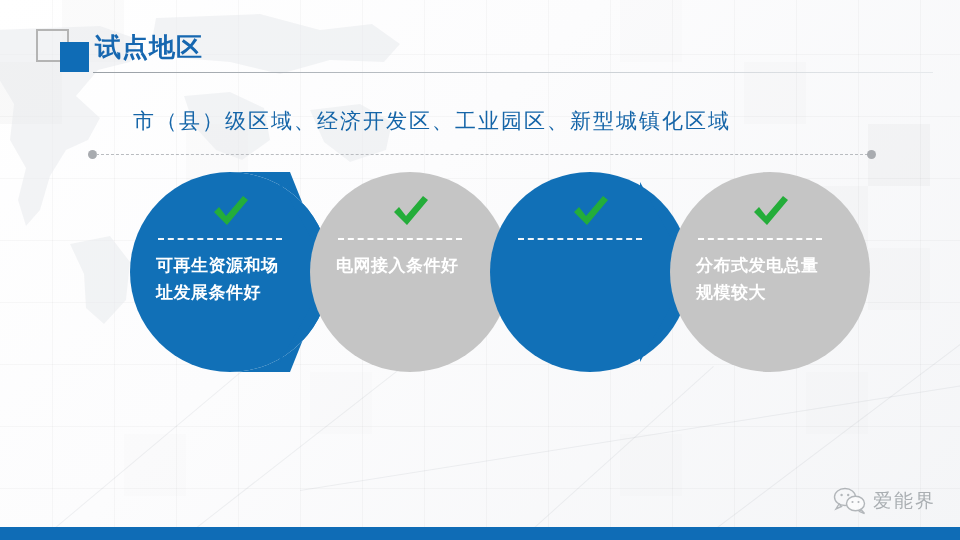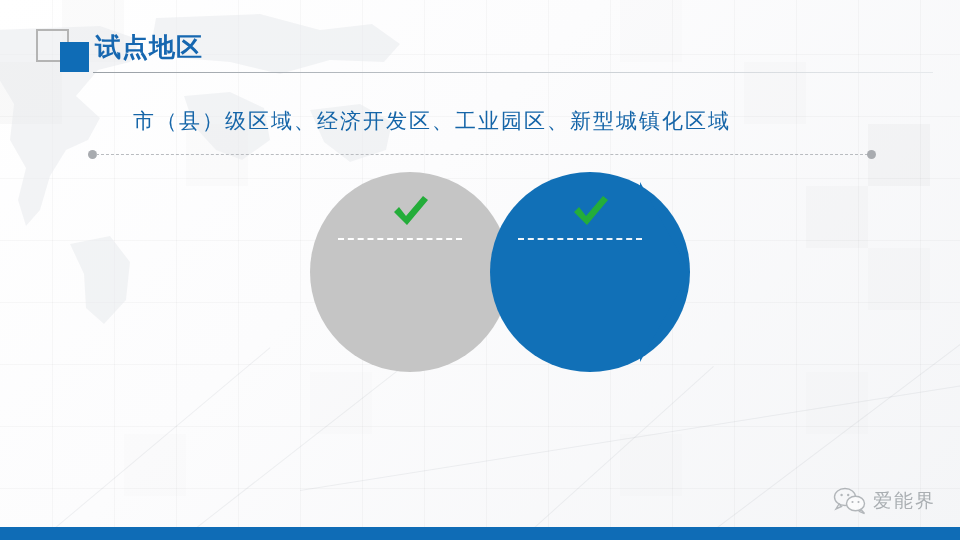--- a/index.html
+++ b/index.html
@@ -183,50 +183,81 @@
   <div class="subtitle">市（县）级区域、经济开发区、工业园区、新型城镇化区域</div>
 
   <div class="connector">
     <div class="dot l"></div>
     <div class="line"></div>
     <div class="dot r"></div>
   </div>
 
   <div class="circles">
 
-
-    <div class="bubble b2 grey">
-      <div class="shape">
-        <svg viewBox="0 0 200 200" aria-hidden="true">
-          <circle cx="100" cy="100" r="100" fill="#c5c5c5"></circle>
-        </svg>
-      </div>
-      <div class="check">
-        <svg viewBox="0 0 40 34" aria-hidden="true">
-          <path d="M4 18 L9 13 L16 22 L33 2 L38 6 L17 31 Z" fill="#24ad3a"></path>
-        </svg>
-      </div>
-      <div class="divider"></div>
-    </div>
-
-    <div class="bubble b3 blue">
-      <div class="shape">
-        <svg viewBox="0 0 200 200" aria-hidden="true">
+    <div class="bubble b1 blue">
+      <div class="shape">
+        <svg viewBox="0 0 200 200" aria-hidden="true">
+          <path d="M100 0 A100 100 0 0 1 100 200 L160 200 L200 100 L160 0 Z" fill="#1170b7"></path>
           <circle cx="100" cy="100" r="100" fill="#1170b7"></circle>
           <path d="M150 10 L200 100 L150 190 L150 10 Z" fill="#1170b7"></path>
         </svg>
       </div>
       <div class="check">
         <svg viewBox="0 0 40 34" aria-hidden="true">
           <path d="M4 18 L9 13 L16 22 L33 2 L38 6 L17 31 Z" fill="#24ad3a"></path>
         </svg>
       </div>
       <div class="divider"></div>
-    </div>
-
+      <div class="label">可再生资源和场址发展条件好</div>
+    </div>
+
+    <div class="bubble b2 grey">
+      <div class="shape">
+        <svg viewBox="0 0 200 200" aria-hidden="true">
+          <circle cx="100" cy="100" r="100" fill="#c5c5c5"></circle>
+        </svg>
+      </div>
+      <div class="check">
+        <svg viewBox="0 0 40 34" aria-hidden="true">
+          <path d="M4 18 L9 13 L16 22 L33 2 L38 6 L17 31 Z" fill="#24ad3a"></path>
+        </svg>
+      </div>
+      <div class="divider"></div>
+      <div class="label">电网接入条件好</div>
+    </div>
+
+    <div class="bubble b3 blue">
+      <div class="shape">
+        <svg viewBox="0 0 200 200" aria-hidden="true">
+          <circle cx="100" cy="100" r="100" fill="#1170b7"></circle>
+          <path d="M150 10 L200 100 L150 190 L150 10 Z" fill="#1170b7"></path>
+        </svg>
+      </div>
+      <div class="check">
+        <svg viewBox="0 0 40 34" aria-hidden="true">
+          <path d="M4 18 L9 13 L16 22 L33 2 L38 6 L17 31 Z" fill="#24ad3a"></path>
+        </svg>
+      </div>
+      <div class="divider"></div>
+    </div>
+
+    <div class="bubble b4 grey">
+      <div class="shape">
+        <svg viewBox="0 0 200 200" aria-hidden="true">
+          <circle cx="100" cy="100" r="100" fill="#c5c5c5"></circle>
+        </svg>
+      </div>
+      <div class="check">
+        <svg viewBox="0 0 40 34" aria-hidden="true">
+          <path d="M4 18 L9 13 L16 22 L33 2 L38 6 L17 31 Z" fill="#24ad3a"></path>
+        </svg>
+      </div>
+      <div class="divider"></div>
+      <div class="label">分布式发电总量规模较大</div>
+    </div>
 
   </div>
 
 
   <div class="watermark">
     <span class="wx">
       <svg viewBox="0 0 34 28" aria-hidden="true">
         <ellipse cx="12" cy="10" rx="10.5" ry="8.5" fill="none" stroke="#8a9095" stroke-width="1.4"></ellipse>
         <path d="M6 17 L3 22 L8.5 19.5 Z" fill="none" stroke="#8a9095" stroke-width="1.4"></path>
         <circle cx="8.6" cy="8" r="1.2" fill="#8a9095"></circle>

